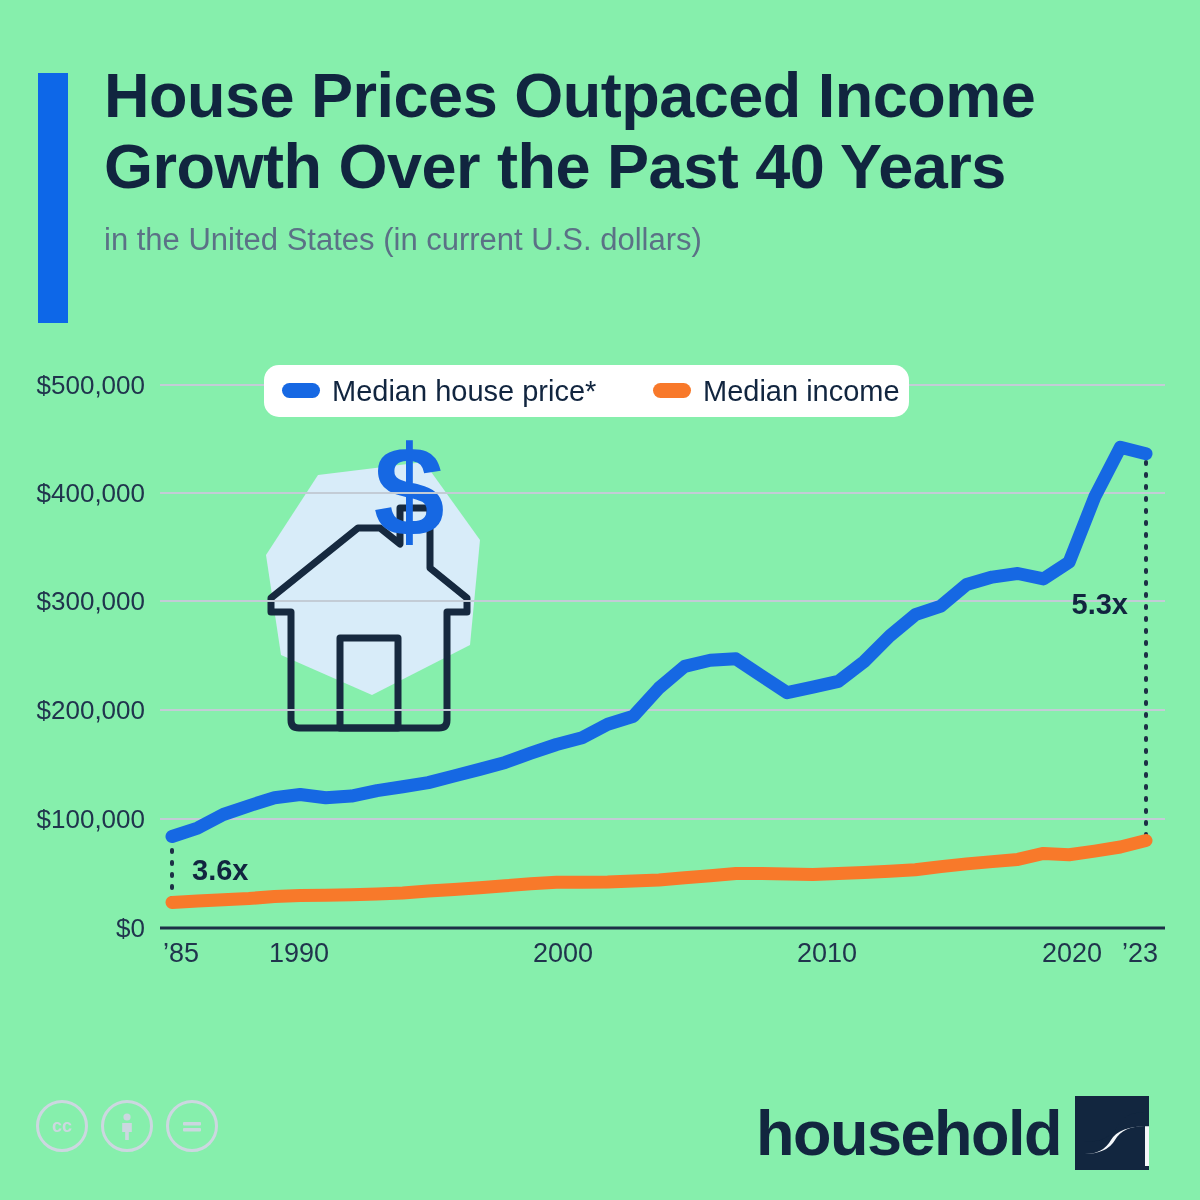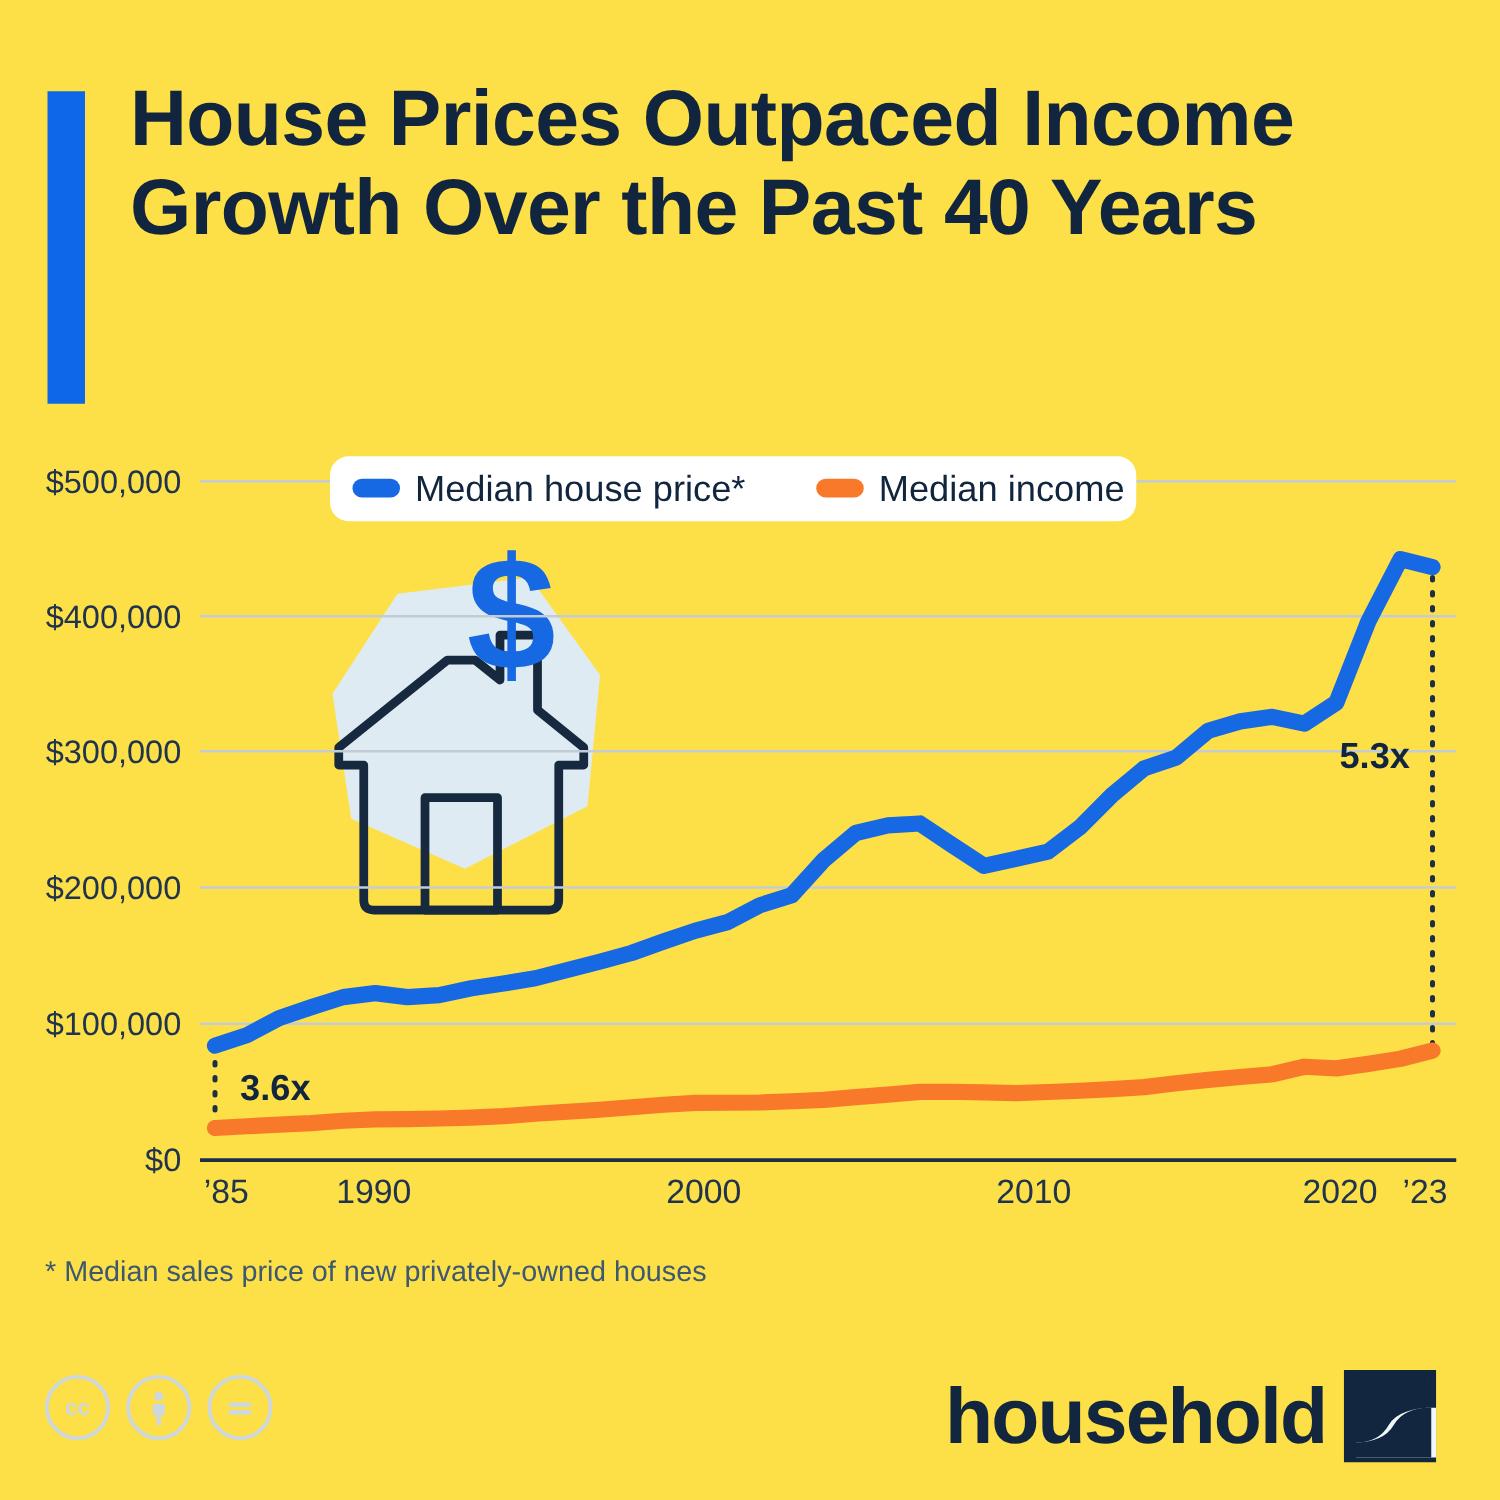--- a/index.html
+++ b/index.html
@@ -10,21 +10,21 @@
     width: 1200px;
     height: 1200px;
     background: #f4f7fa;
     font-family: "Liberation Sans", sans-serif;
     overflow: hidden;
     position: relative;
   }
   .infographic {
     position: absolute;
     inset: 0;
-    background: #fde047;
+    background: #86efac;
   }
 
   
   .header {
     position: absolute;
     left: 38px;
     top: 60px;
     width: 1120px;
     display: flex;
     align-items: stretch;
@@ -147,20 +147,21 @@
 </head>
 <body>
 
 <div class="infographic">
 
   <div class="header">
     <div class="accent-bar"></div>
     <div class="head-text">
       <h1 class="title">House Prices Outpaced Income Growth Over the Past 40 Years</h1>
       <div class="subtitle">
+        <div>in the United States (in current U.S. dollars)</div>
       </div>
     </div>
   </div>
 
   <div class="chart-area">
     <svg class="chart-svg" width="1200" height="630" viewBox="0 0 1200 630">
 
       <g>
         <path d="M318 125 L424 112 L480 190 L470 295 L372 345 L281 305 L266 205 Z" fill="#dcebfd" opacity="0.95"></path>
         <g fill="none" stroke="#16293f" stroke-width="7" stroke-linecap="round" stroke-linejoin="round">
@@ -217,21 +218,20 @@
         <rect x="264" y="15" width="645" height="52" rx="15" fill="#ffffff"></rect>
         <rect x="282" y="33" width="38" height="15" rx="7.5" fill="#1668e3"></rect>
         <text class="legend-text" x="332" y="51">Median house price*</text>
         <rect x="653" y="33" width="38" height="15" rx="7.5" fill="#f8792a"></rect>
         <text class="legend-text" x="703" y="51">Median income</text>
       </g>
     </svg>
   </div>
 
   <div class="footnotes">
-    <div class="footnote-line">* Median sales price of new privately-owned houses</div>
   </div>
 
   <div class="bottom-bar">
     <div class="cc-icons">
       <div class="cc-badge">
         <svg width="34" height="34" viewBox="0 0 34 34">
           <text x="17" y="23" text-anchor="middle" font-family="'Liberation Sans', sans-serif" font-size="18" font-weight="bold" fill="#ccd7e0">cc</text>
         </svg>
       </div>
       <div class="cc-badge">

